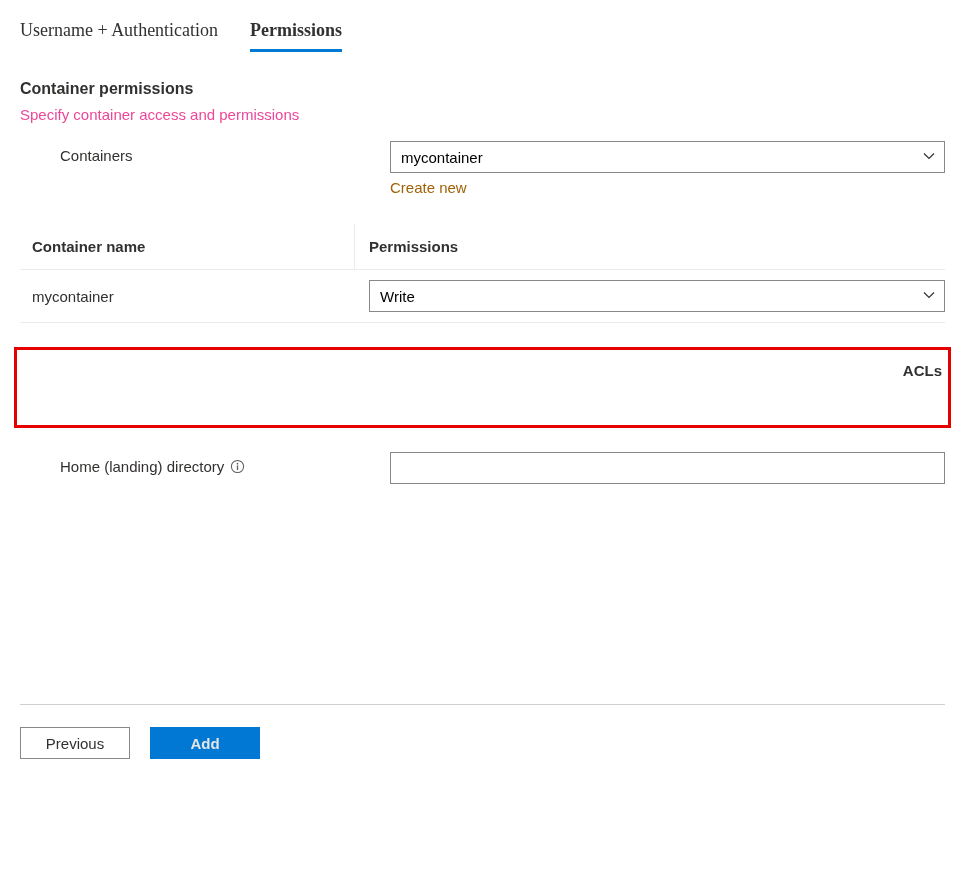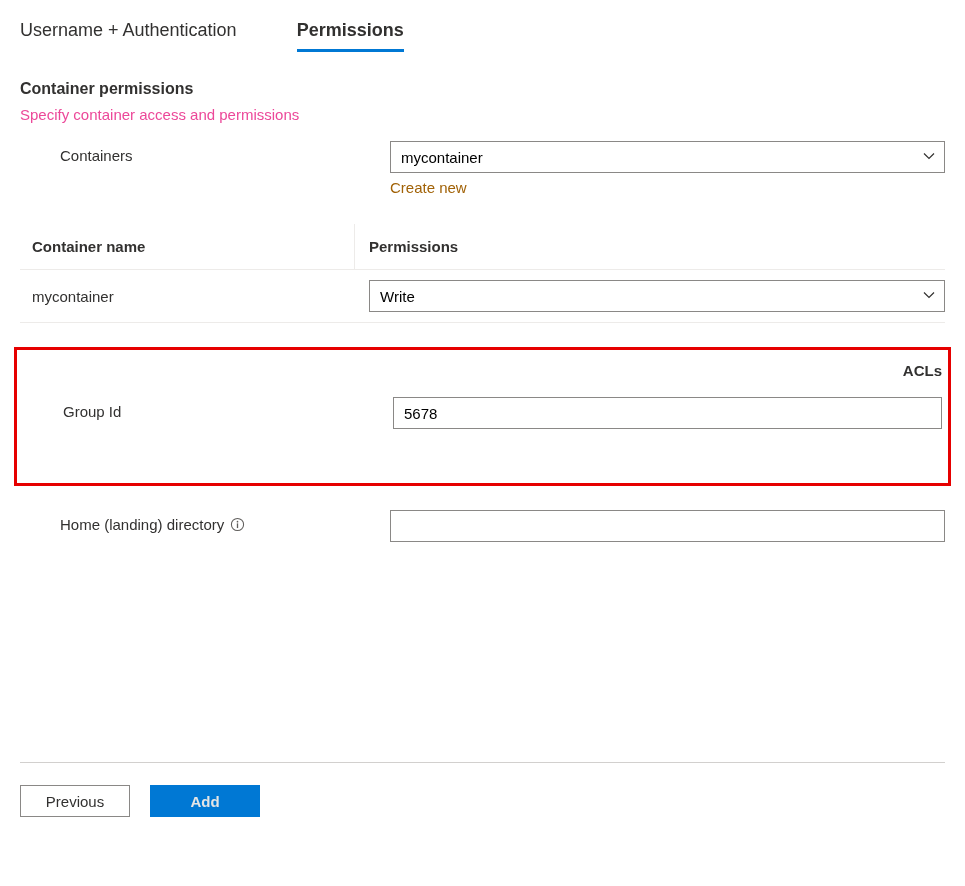--- a/index.html
+++ b/index.html
@@ -6,22 +6,23 @@
     body {
       font-family: "Segoe UI", -apple-system, BlinkMacSystemFont, sans-serif;
       font-size: 14px;
       color: #323130;
       background: #ffffff;
       width: 965px;
       padding: 20px;
     }
     .tabs {
       display: flex;
-      gap: 60px;
+      gap: 32px;
       margin-bottom: 28px;
+      font-family: Liberation Serif, serif;
     }
     .tab {
       font-size: 18px;
       color: #323130;
       padding-bottom: 8px;
       cursor: pointer;
       border-bottom: 3px solid transparent;
     }
     .tab.active {
       font-weight: 600;
@@ -228,26 +229,20 @@
           </svg>
       </span>
     </div>
   </div>
 </div>
 
 <div class="acls-box">
   <div class="acls-inner">
     <div class="acls-title">ACLs</div>
 
-    <div class="form-row" style="margin-bottom:26px;">
-      <div class="form-label">Group Id</div>
-      <div class="form-control-col">
-        <input type="text" class="text-input" value="5678" style="">
-      </div>
-    </div>
 
   </div>
 </div>
 
 <div class="form-row">
   <div class="form-label">
     <span>Home (landing) directory</span>
     <svg class="info-icon-svg" viewBox="0 0 16 16">
       <circle cx="8" cy="8" r="6.5" stroke="#605e5c" stroke-width="1.1" fill="none"></circle>
       <circle cx="8" cy="5" r="0.9" fill="#605e5c"></circle>

